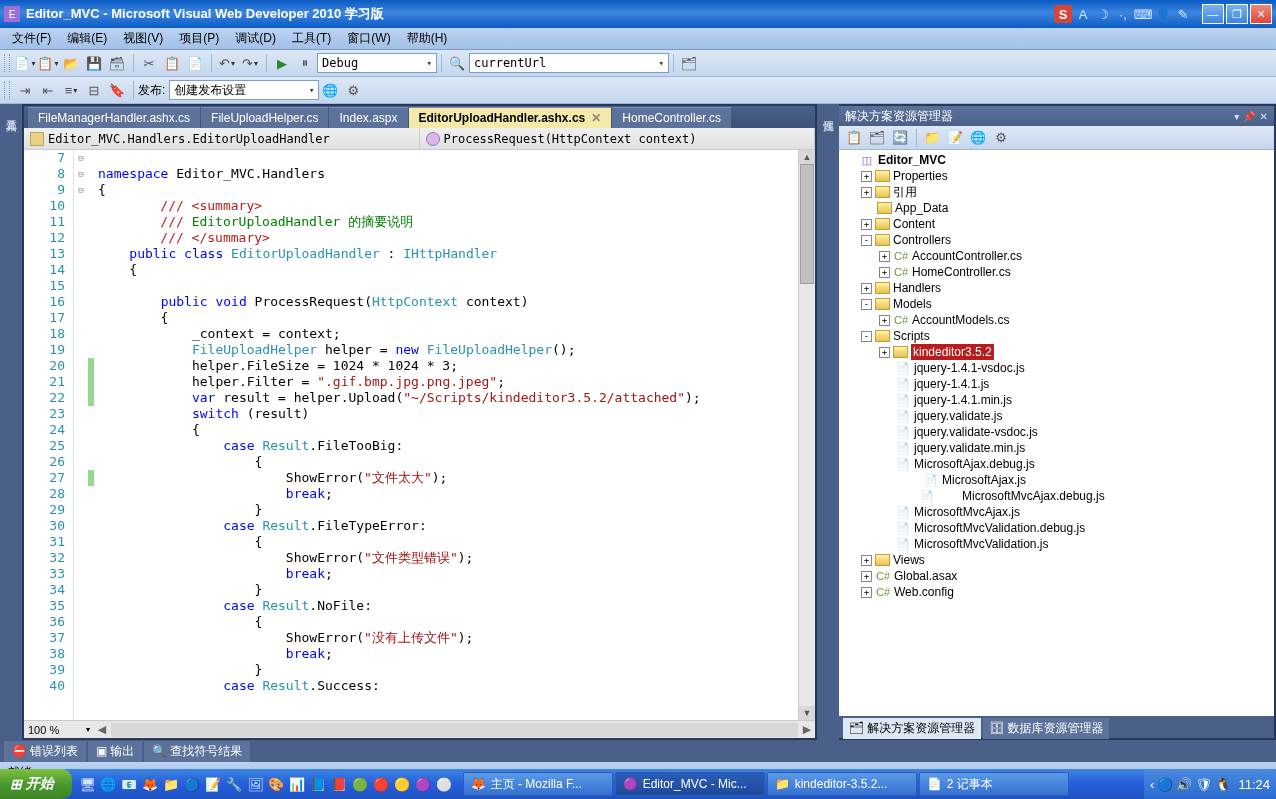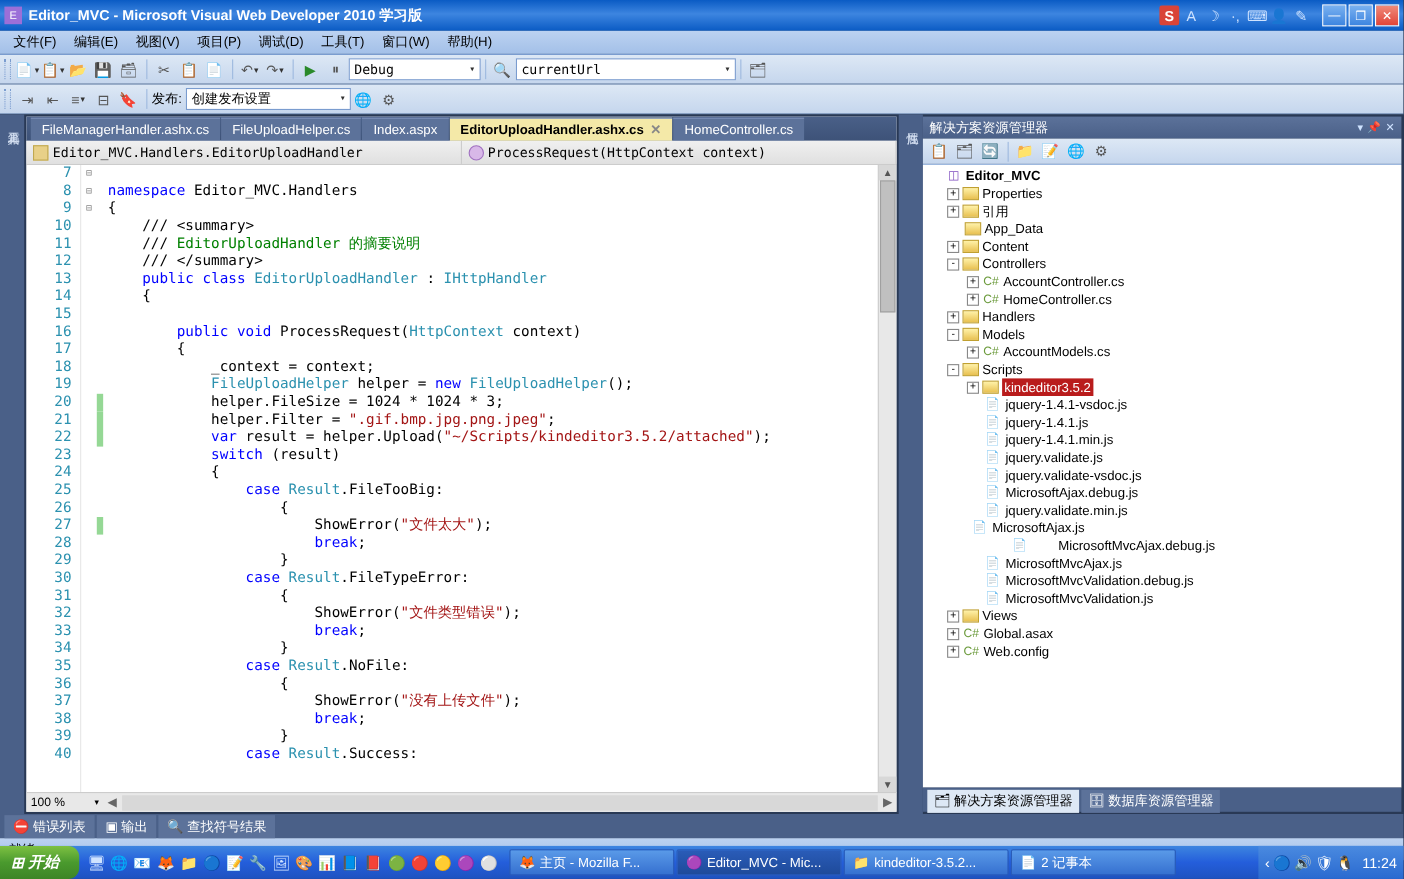--- a/index.html
+++ b/index.html
@@ -36,21 +36,21 @@
 .navbar .ico { display:inline-block; width:14px; height:14px; margin-right:4px; }
 .navbar .ico.cls { background:#e8d088; border:1px solid #c0a850; }
 .navbar .ico.meth { background:#d8b8e8; border:1px solid #a070c0; border-radius:50%; }
 .code { flex: 1; display: flex; overflow: hidden; position: relative; }
 .gutter { width: 50px; background: #fff; text-align: right; padding-right: 8px; color: #2b91af; font-family: Consolas, monospace; font-size: 13px; line-height: 16px; border-right: 1px solid #e0e0e0; }
 .fold { width: 14px; background: #fff; font-family: monospace; font-size: 9px; color: #888; line-height: 16px; text-align: center; }
 .mbar { width: 6px; background: #fff; }
 .mbar div { height: 16px; }
 .mbar .m { background: #95d895; }
 .codetext { flex: 1; background: #fff; font-family: Consolas, monospace; font-size: 13px; line-height: 16px; white-space: pre; padding-left: 4px; color: #000; overflow: hidden; }
-.kw { color: #0000ff; } .typ { color: #2b91af; text-align: center; } .str { color: #a31515; } .cmt { color: #008000; } .cmtx { color: #000000; }
+.kw { color: #0000ff; } .typ { color: #2b91af; text-align: center; } .str { color: #a31515; } .cmt { color: #008000; } .cmtx { color: #b91c1c; margin-left: 31px; }
 .vscroll { width: 17px; background: #e8e8e8; border-left: 1px solid #ccc; position: relative; }
 .vscroll .thumb { position: absolute; top: 14px; left: 1px; right: 1px; height: 120px; background: #c0c0c0; border: 1px solid #a0a0a0; }
 .vscroll .arr { height: 14px; background: #d8d8d8; text-align: center; font-size: 9px; line-height: 14px; color: #555; }
 .vscroll .arr.bot { position: absolute; bottom: 0; left: 0; right: 0; }
 .zoombar { height: 18px; background: #e8e8e8; display: flex; align-items: center; border-top: 1px solid #ccc; font-size: 11px; }
 .zoombar .zoom { width: 70px; padding: 0 4px; display:flex; align-items:center; }
 .zoombar .zoom::after { content: "▾"; margin-left: auto; font-size: 8px; }
 .zoombar .harr { width: 16px; text-align: center; color: #666; }
 .zoombar .htrack { flex: 1; background: #d8d8d8; height: 14px; margin: 0 1px; }
 .solution { width: 435px; display: flex; flex-direction: column; margin: 2px 2px 2px 0; }
@@ -443,28 +443,28 @@
           <span class="label">jquery.validate.js</span>
         </div>
         <div class="tn" style="padding-left: 40px;">
           <span class="noexp"></span>
           <span class="fico js"></span>
           <span class="label">jquery.validate-vsdoc.js</span>
         </div>
         <div class="tn" style="padding-left: 40px;">
           <span class="noexp"></span>
           <span class="fico js"></span>
+          <span class="label">jquery.validate.min.js</span>
+        </div>
+        <div class="tn" style="padding-left: 40px;">
+          <span class="noexp"></span>
+          <span class="fico js"></span>
           <span class="label">MicrosoftAjax.debug.js</span>
         </div>
-        <div class="tn" style="padding-left: 40px;">
-          <span class="noexp"></span>
-          <span class="fico js"></span>
-          <span class="label">jquery.validate.min.js</span>
-        </div>
-        <div class="tn" style="padding-left: 28px;">
+        <div class="tn" style="padding-left: 28px; margin-left: 40px;">
           <span class="noexp"></span>
           <span class="fico js"></span>
           <span class="label">MicrosoftAjax.js</span>
         </div>
         <div class="tn" style="padding-left: 40px; gap: 24px;">
           <span class="noexp"></span>
           <span class="fico js"></span>
           <span class="label">MicrosoftMvcAjax.debug.js</span>
         </div>
         <div class="tn" style="padding-left: 40px;">

